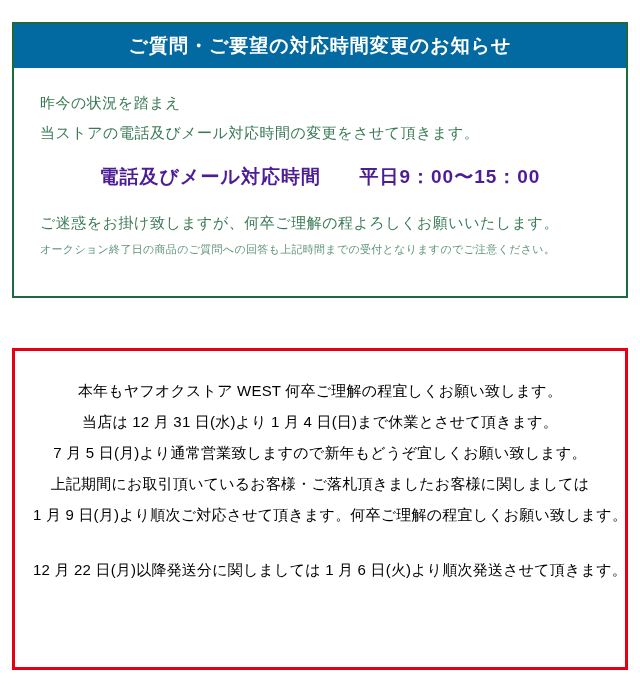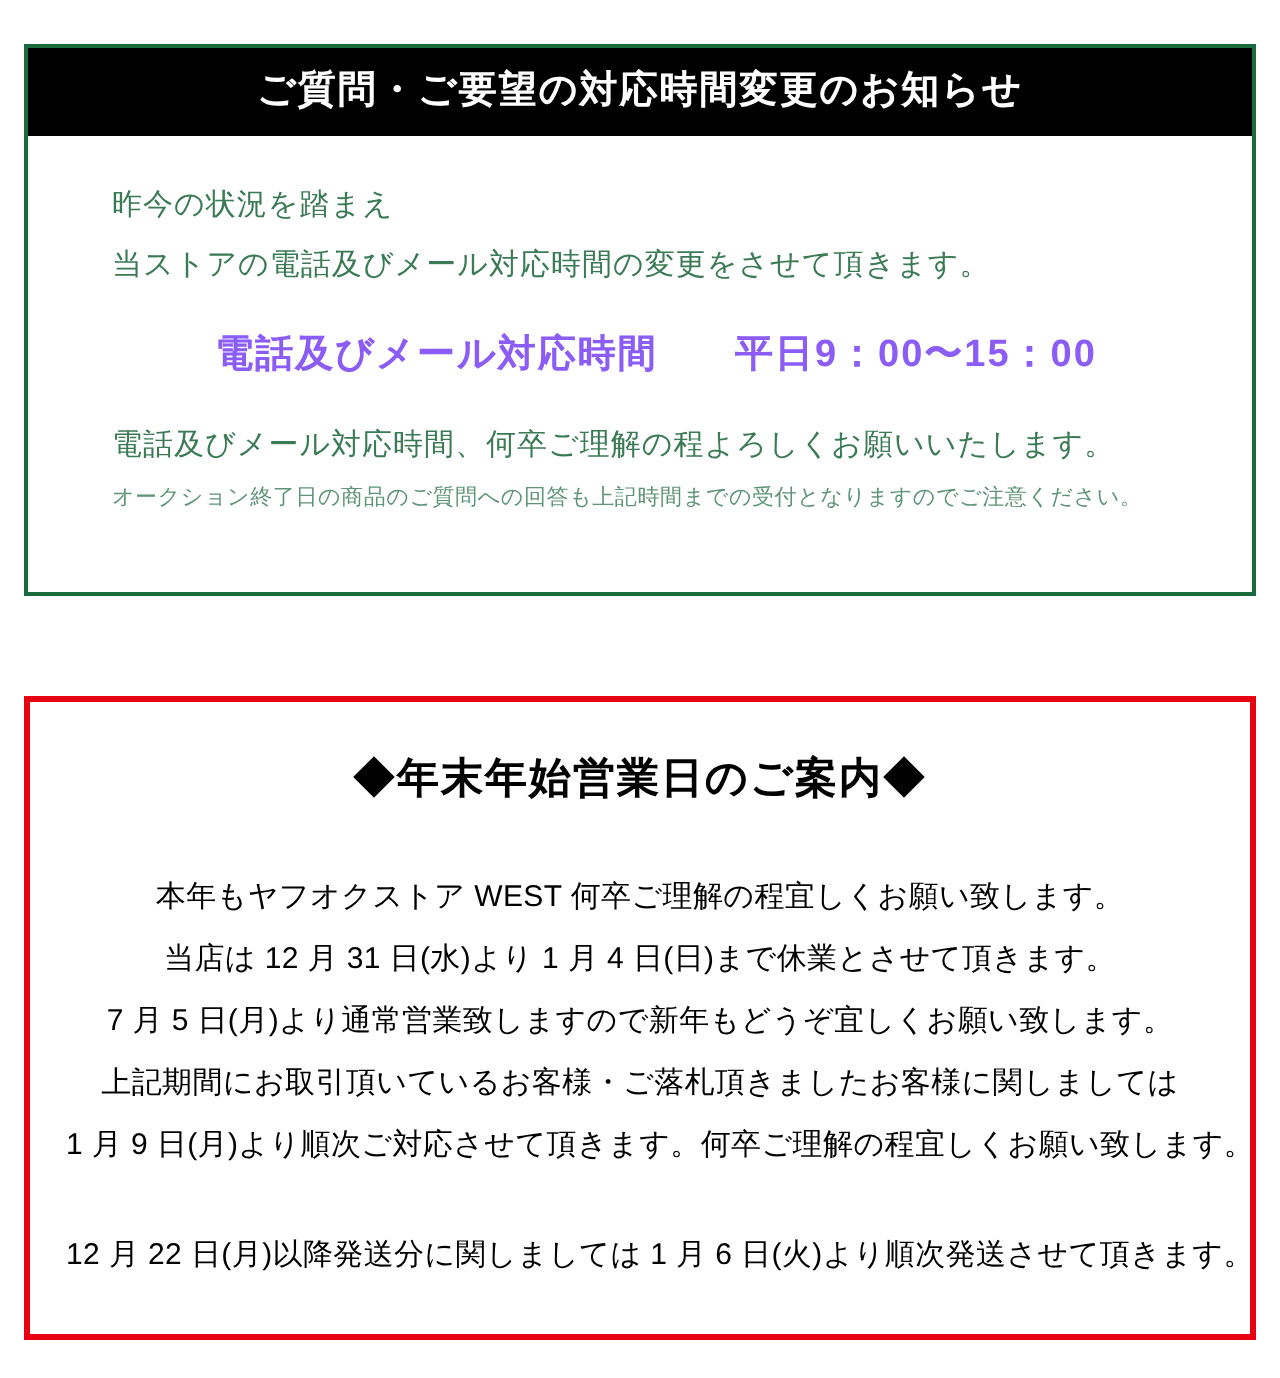--- a/index.html
+++ b/index.html
@@ -27,44 +27,44 @@
     position: absolute;
     left: 12px;
     top: 22px;
     width: 616px;
     height: 276px;
     border: 2px solid #1a6b3c;
     box-sizing: border-box;
     background: #ffffff;
   }
   .notice-green-header {
-    background: #000000;
+    background: #0369a1;
     color: #ffffff;
     height: 44px;
     line-height: 44px;
     text-align: center;
     font-size: 19px;
     font-weight: bold;
     letter-spacing: 1px;
   }
   .notice-green-body {
-    padding: 20px 26px 0 42px;
+    padding: 20px 26px 0 26px;
     color: #2f6b48;
   }
   .g-line {
     font-size: 15px;
     line-height: 30px;
     color: #3a7a55;
     letter-spacing: 0.5px;
   }
   .g-hours {
     text-align: center;
     font-size: 19px;
     font-weight: bold;
-    color: #8b5cf6;
+    color: #4c1d95;
     margin: 16px 0 18px 0;
     letter-spacing: 1px;
   }
   .g-hours .gap {
     display: inline-block;
     width: 26px;
   }
   .g-small {
     font-size: 11px;
     color: #5e9478;
@@ -115,29 +115,28 @@
     <div class="notice-green-body">
       <div class="g-line">昨今の状況を踏まえ</div>
       <div class="g-line">当ストアの電話及びメール対応時間の変更をさせて頂きます。</div>
 
       <div class="g-hours">
         <span>電話及びメール対応時間</span>
         <span class="gap"></span>
         <span>平日9：00〜15：00</span>
       </div>
 
-      <div class="g-line">電話及びメール対応時間、何卒ご理解の程よろしくお願いいたします。</div>
+      <div class="g-line">ご迷惑をお掛け致しますが、何卒ご理解の程よろしくお願いいたします。</div>
 
       <div class="g-small">オークション終了日の商品のご質問への回答も上記時間までの受付となりますのでご注意ください。</div>
     </div>
   </div>
 
   <div class="notice-red">
     <div class="notice-red-inner">
-      <div class="r-title">◆年末年始営業日のご案内◆</div>
 
       <div class="r-line">本年もヤフオクストア WEST 何卒ご理解の程宜しくお願い致します。</div>
       <div class="r-line">当店は 12 月 31 日(水)より 1 月 4 日(日)まで休業とさせて頂きます。</div>
       <div class="r-line">7 月 5 日(月)より通常営業致しますので新年もどうぞ宜しくお願い致します。</div>
       <div class="r-line">上記期間にお取引頂いているお客様・ご落札頂きましたお客様に関しましては</div>
       <div class="r-line">1 月 9 日(月)より順次ご対応させて頂きます。何卒ご理解の程宜しくお願い致します。</div>
 
       <div class="r-spacer"></div>
 
       <div class="r-line">12 月 22 日(月)以降発送分に関しましては 1 月 6 日(火)より順次発送させて頂きます。</div>

